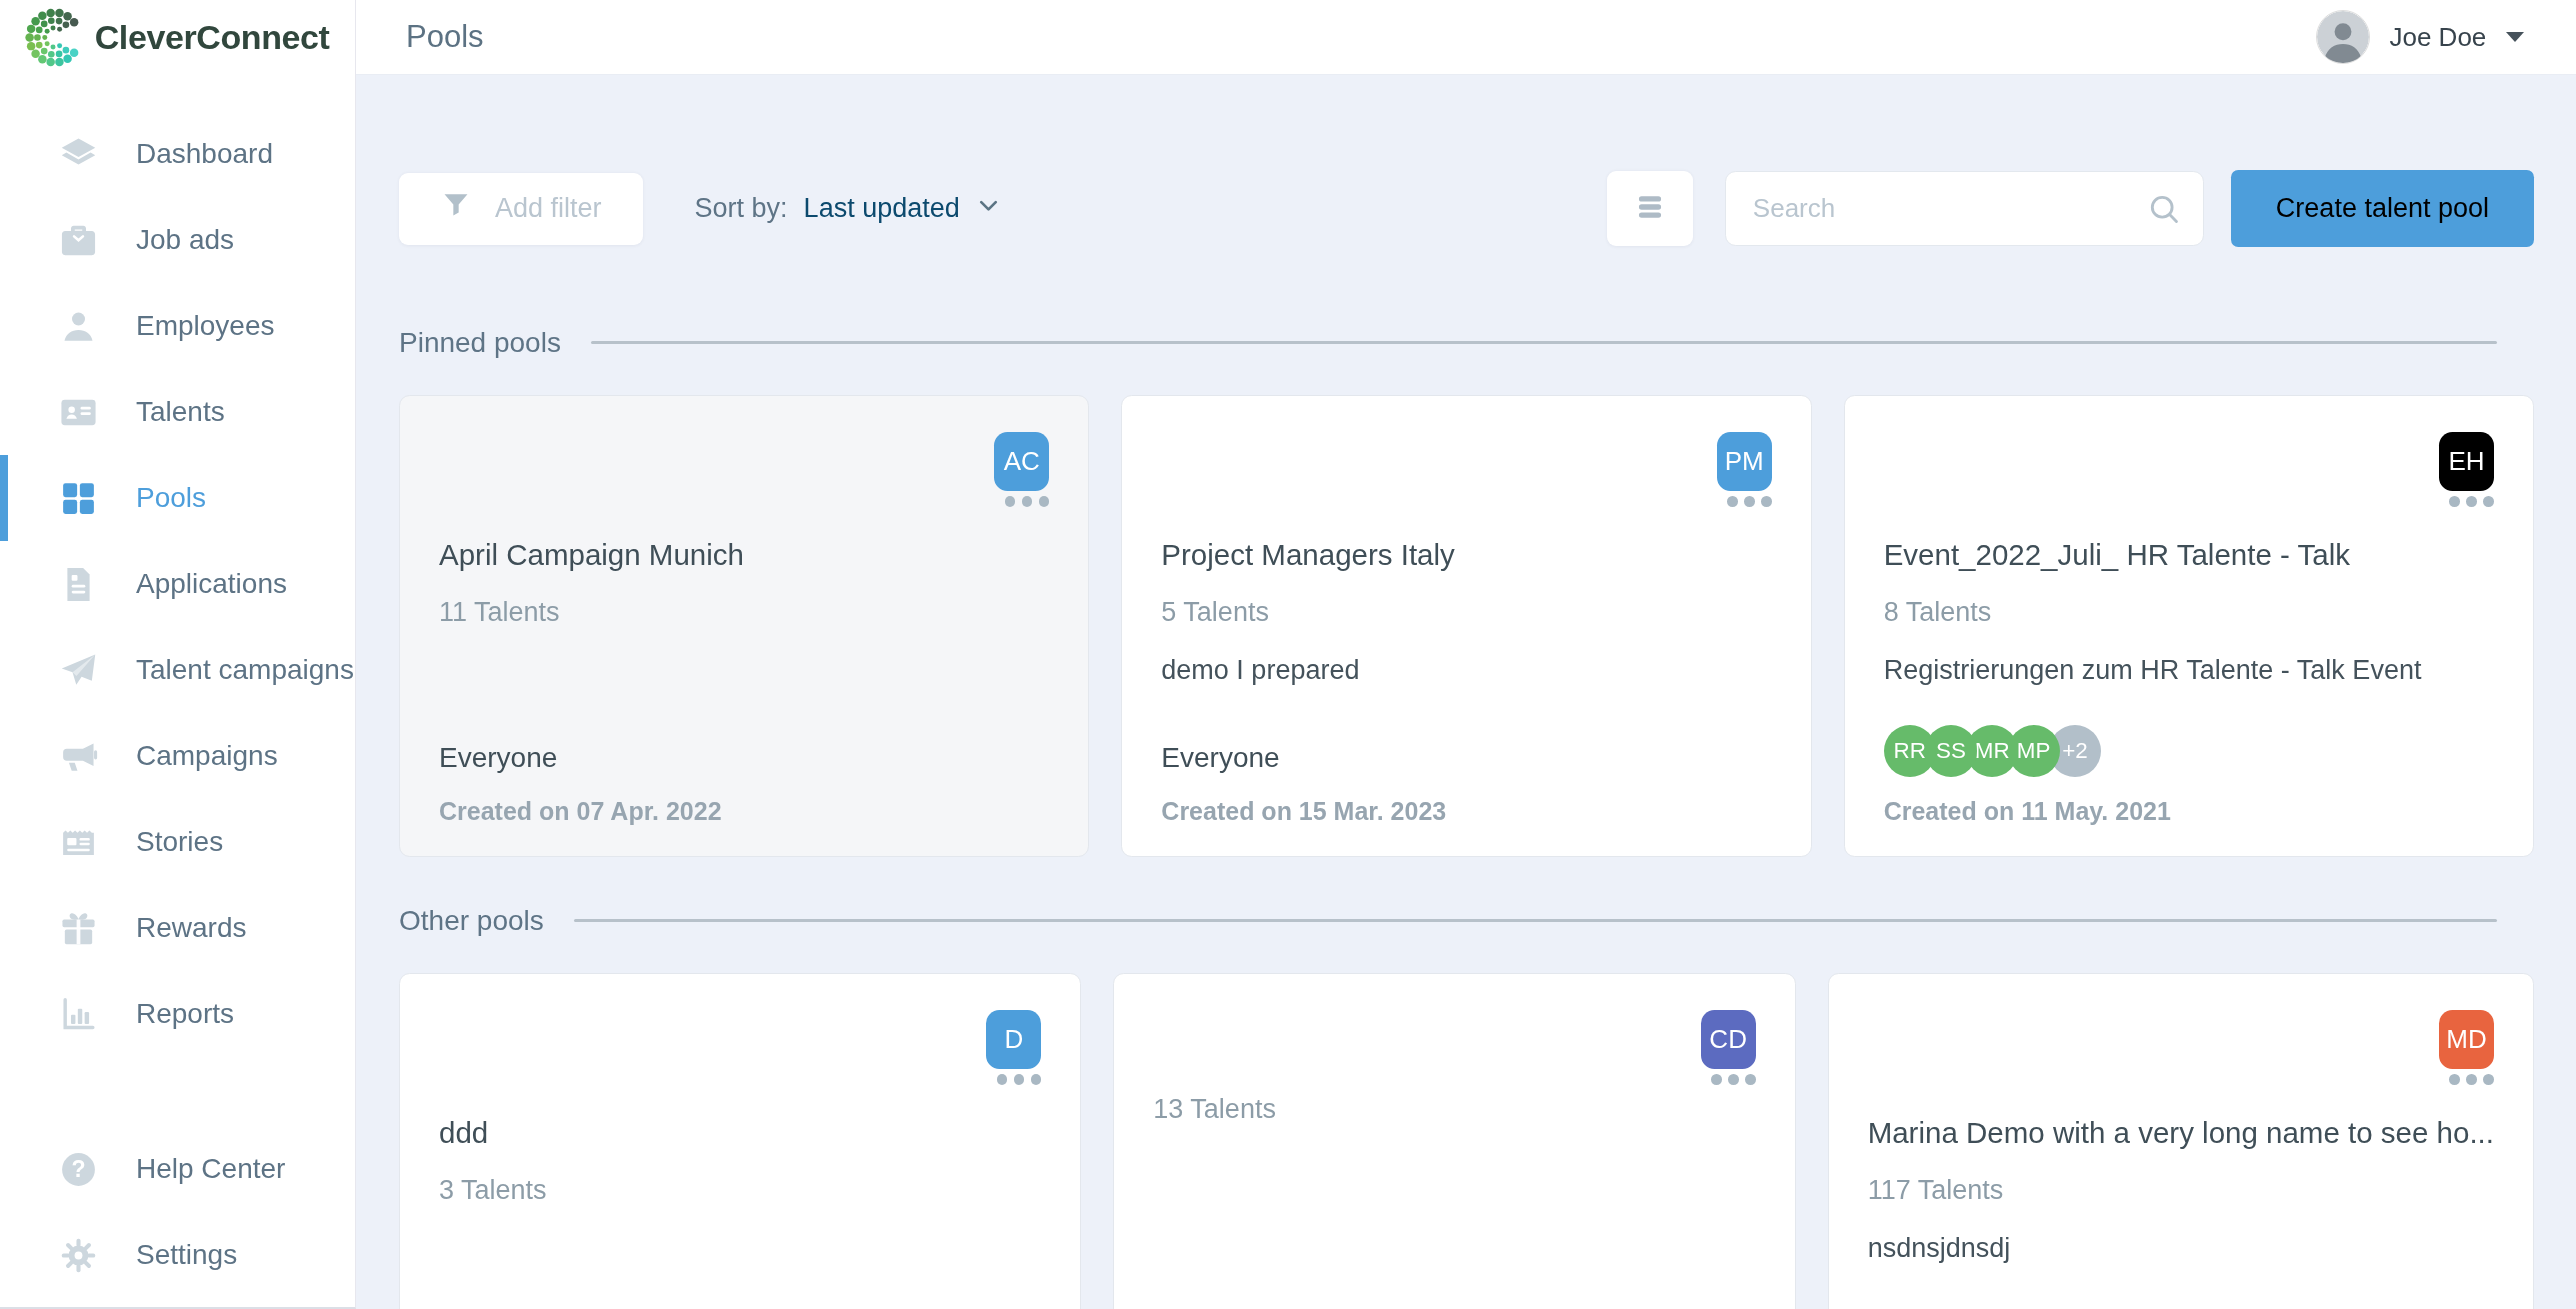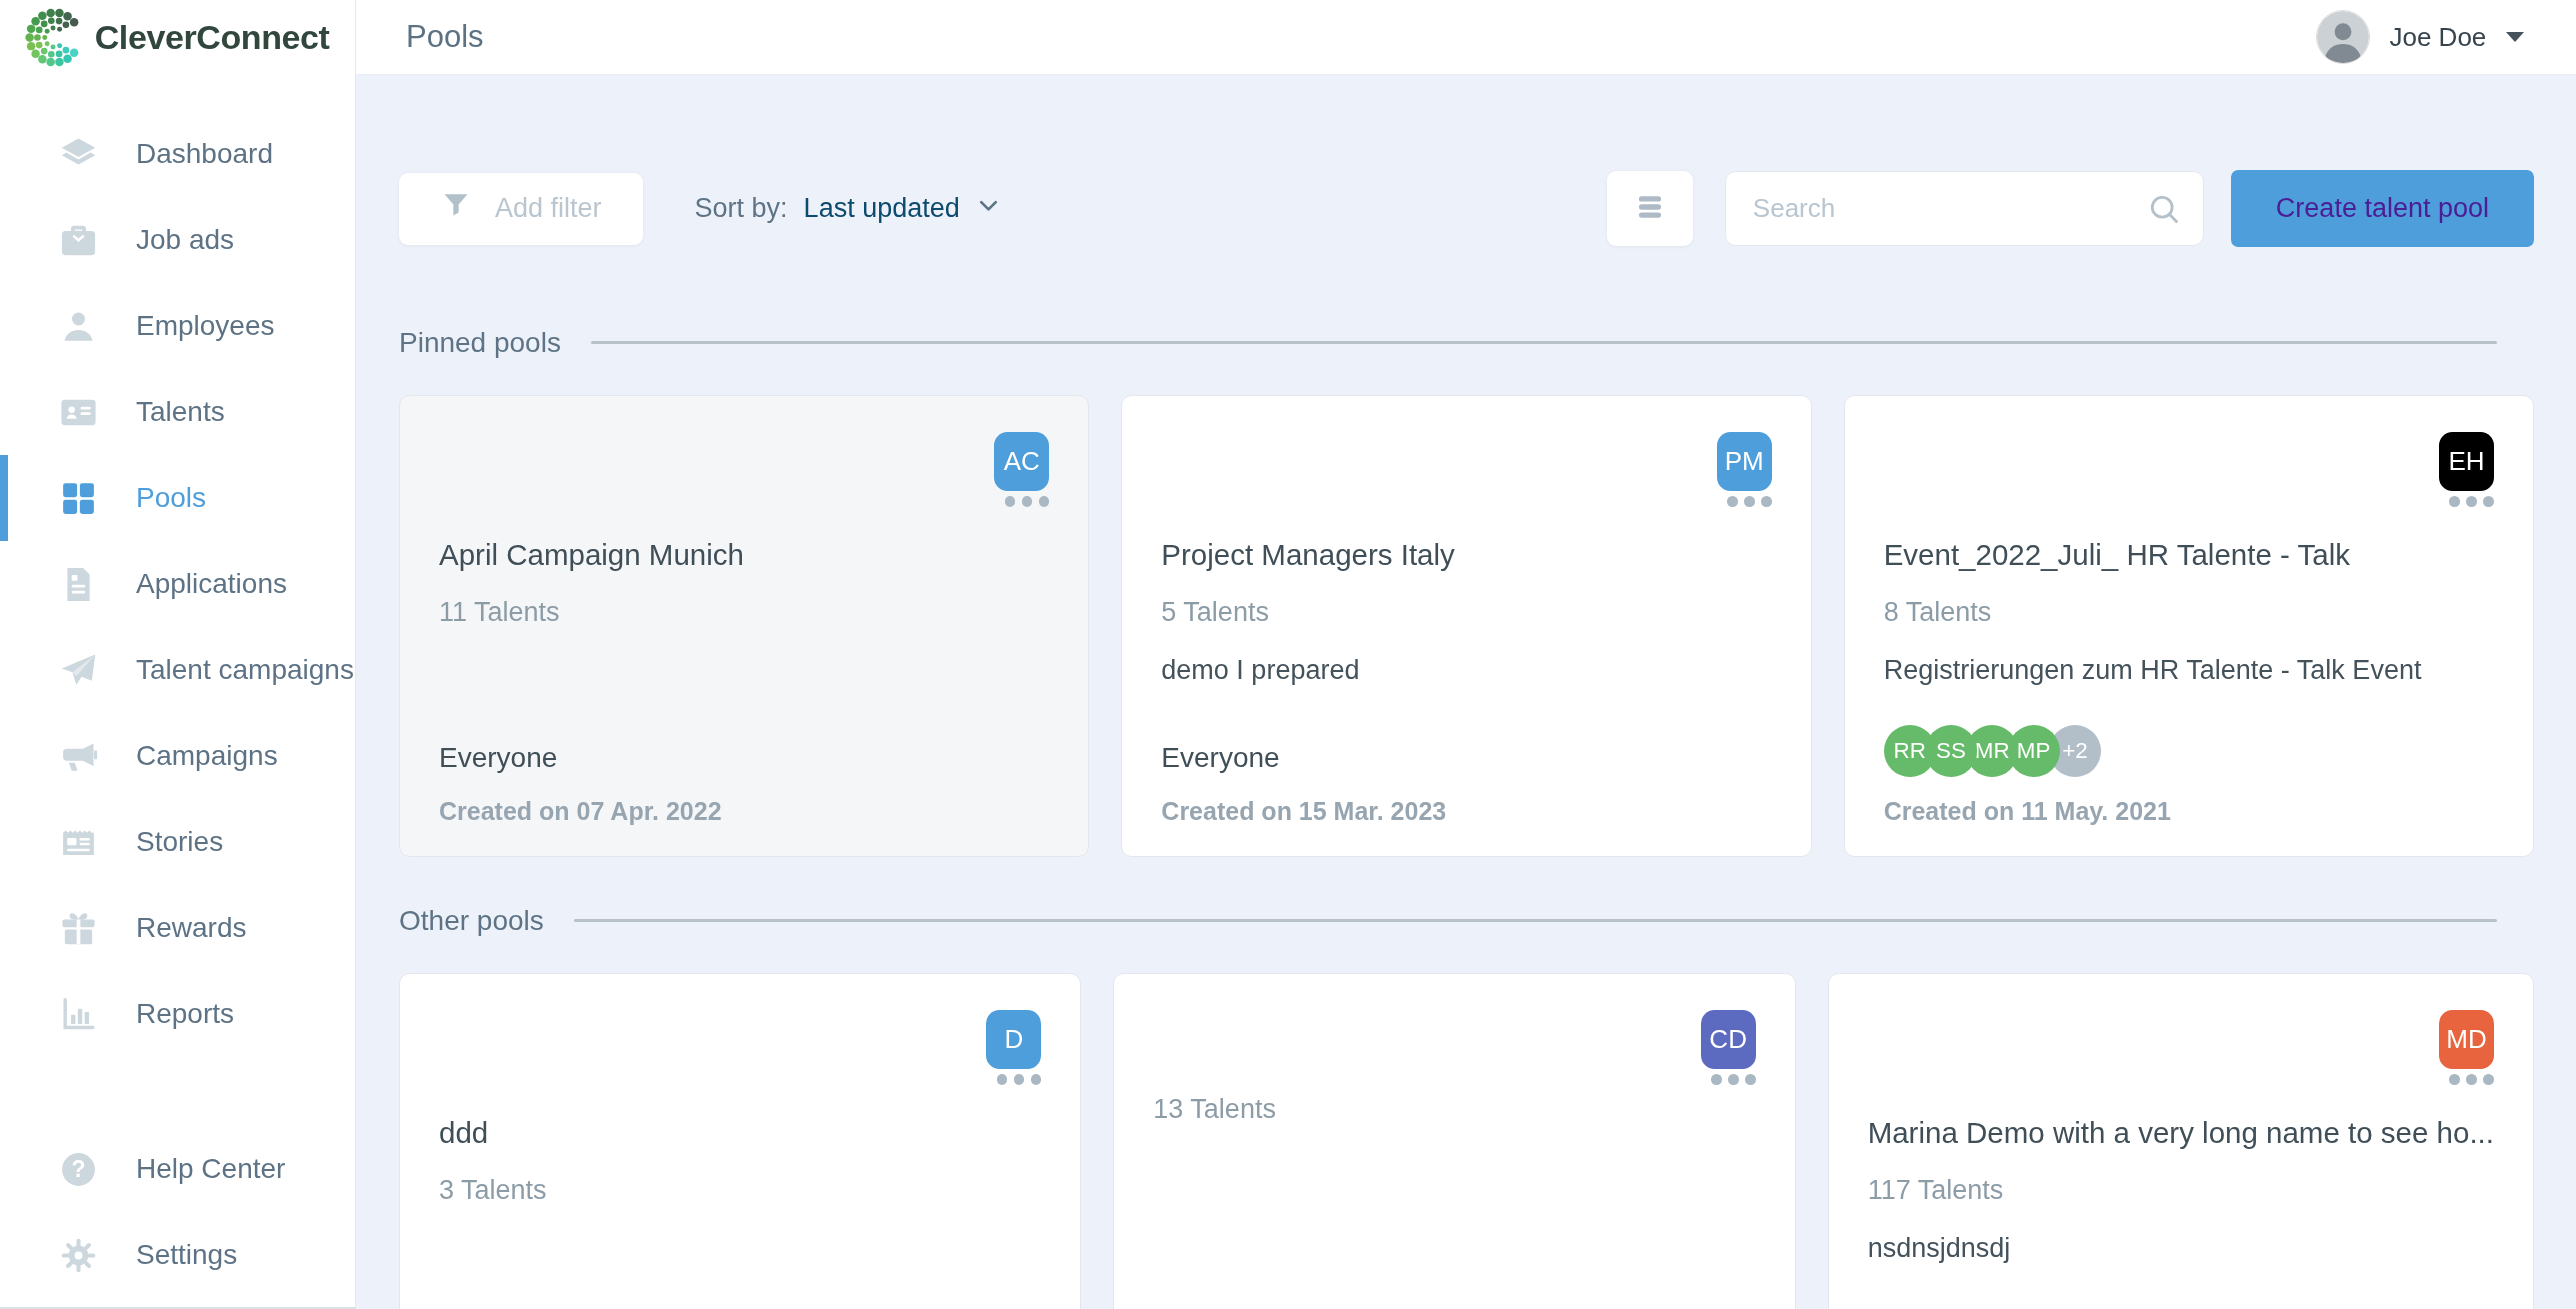--- a/index.html
+++ b/index.html
@@ -72,21 +72,21 @@
   .search{position:relative;margin-left:32px;width:479px;height:75px;}
   .search-input{
     width:100%;height:100%;box-sizing:border-box;border:1.8px solid #e3e8ee;border-radius:10.7px;
     padding:0 77px 0 27px;font-family:inherit;font-size:26px;color:#4a5a64;background:#fff;outline:none;
   }
   .search-input::placeholder{color:#b9c5cf;}
   .search-glass{position:absolute;right:21.5px;top:19.7px;pointer-events:none;}
   .search-glass svg{width:36px;height:36px;color:#b4c1cb;}
   .btn-primary{
     margin-left:27px;height:77px;padding:0 45px;border-radius:7.2px;
-    background:var(--blue,#4d9edb);color:#4c1d95;font-size:27px;
+    background:var(--blue,#4d9edb);color:#000000;font-size:27px;
   }
 
   
   #sections > .section{margin-top:75px;}
   #sections > .section + .section{margin-top:43px;}
   .section-header{display:flex;align-items:center;height:41px;margin-bottom:32px;}
   .section-title{font-size:28px;color:#5e7486;white-space:nowrap;}
   .section-line{flex:1;height:2.7px;background:#b7c1ca;margin-left:30px;border-radius:1.8px;}
   .section-chev{margin-left:23px;margin-right:14.3px;cursor:pointer;display:flex;}
 

